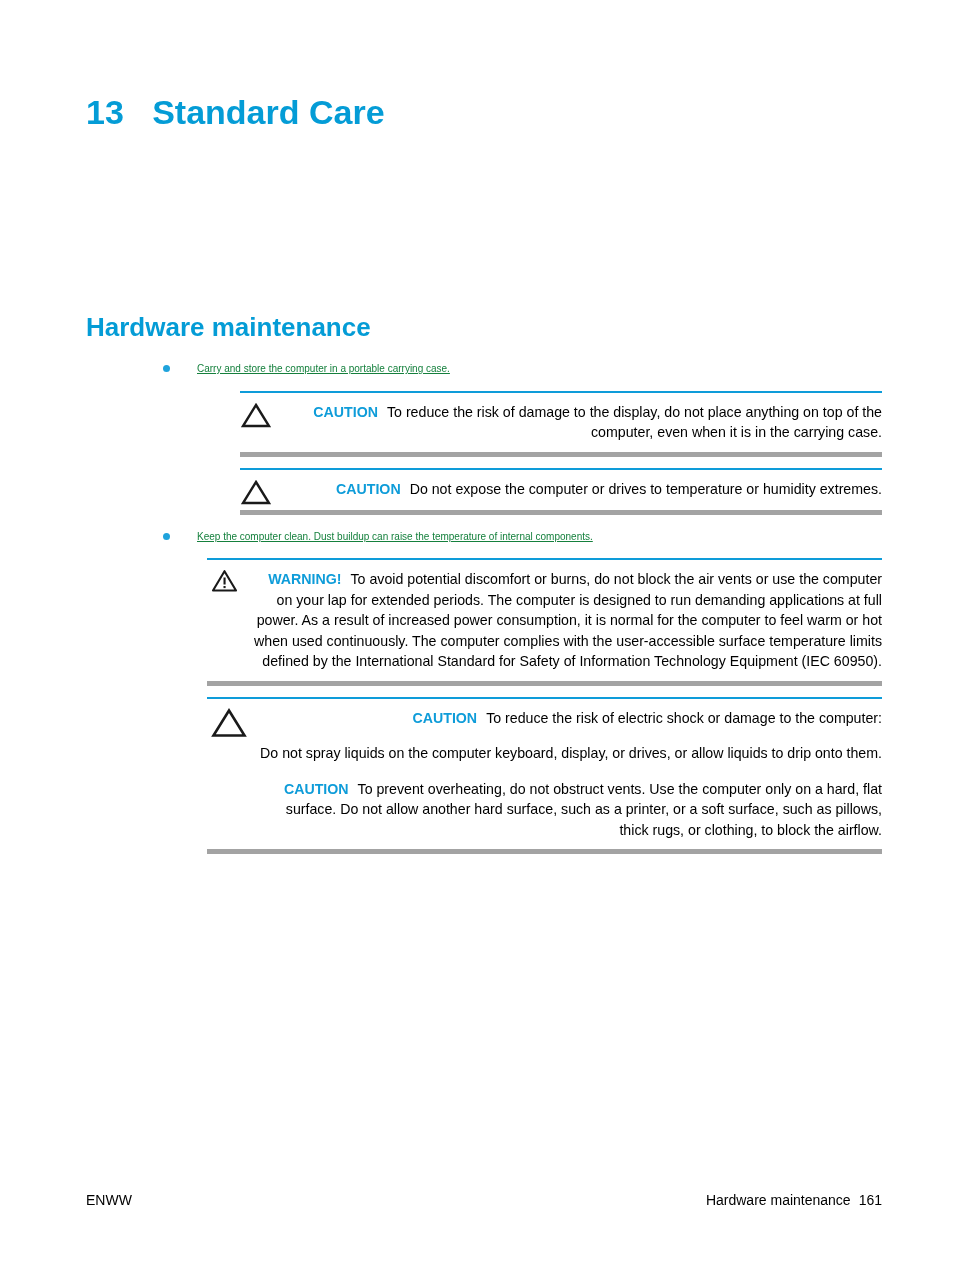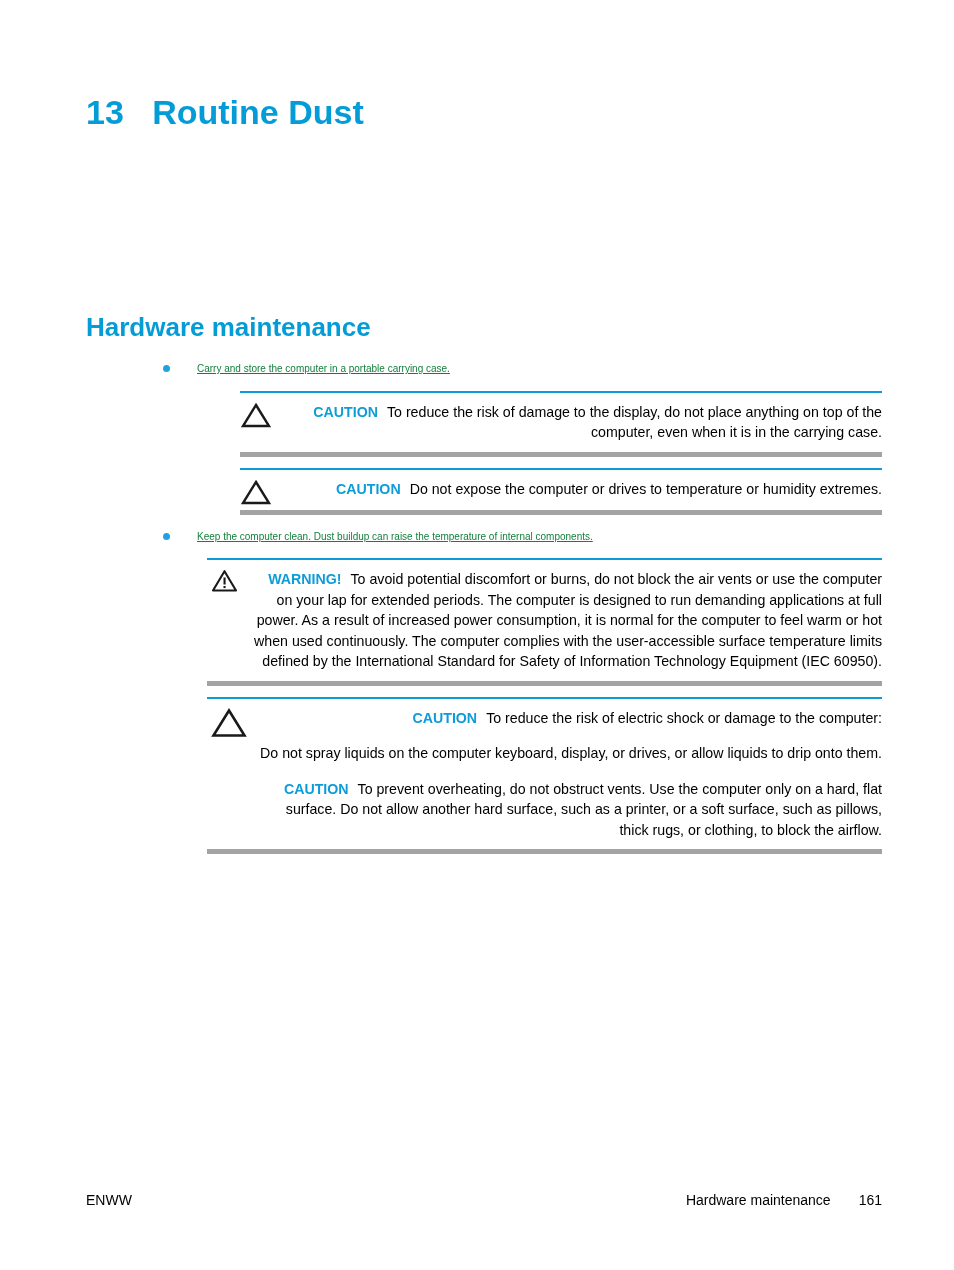--- a/index.html
+++ b/index.html
@@ -142,28 +142,28 @@
     display: flex;
     justify-content: space-between;
     align-items: baseline;
     font-size: 14px;
     color: #000000;
   }
   .footer-right {
     display: flex;
     align-items: baseline;
   }
-  .footer-pageno { margin-left: 28px; }
+  .footer-pageno { margin-left: 8px; }
 </style>
 </head>
 <body>
 
 <div class="page">
 
-  <div class="chapter-title"><span>13</span>&nbsp;&nbsp;&nbsp;<span>Routine Dust</span></div>
+  <div class="chapter-title"><span>13</span>&nbsp;&nbsp;&nbsp;<span>Standard Care</span></div>
 
   <div class="section-heading">Hardware maintenance</div>
 
   <div class="content">
 
 
     <div class="bullet-row">
       <span class="bullet-dot"></span>
       <span class="bullet-text">Carry and store the computer in a portable carrying case.</span>
     </div>

